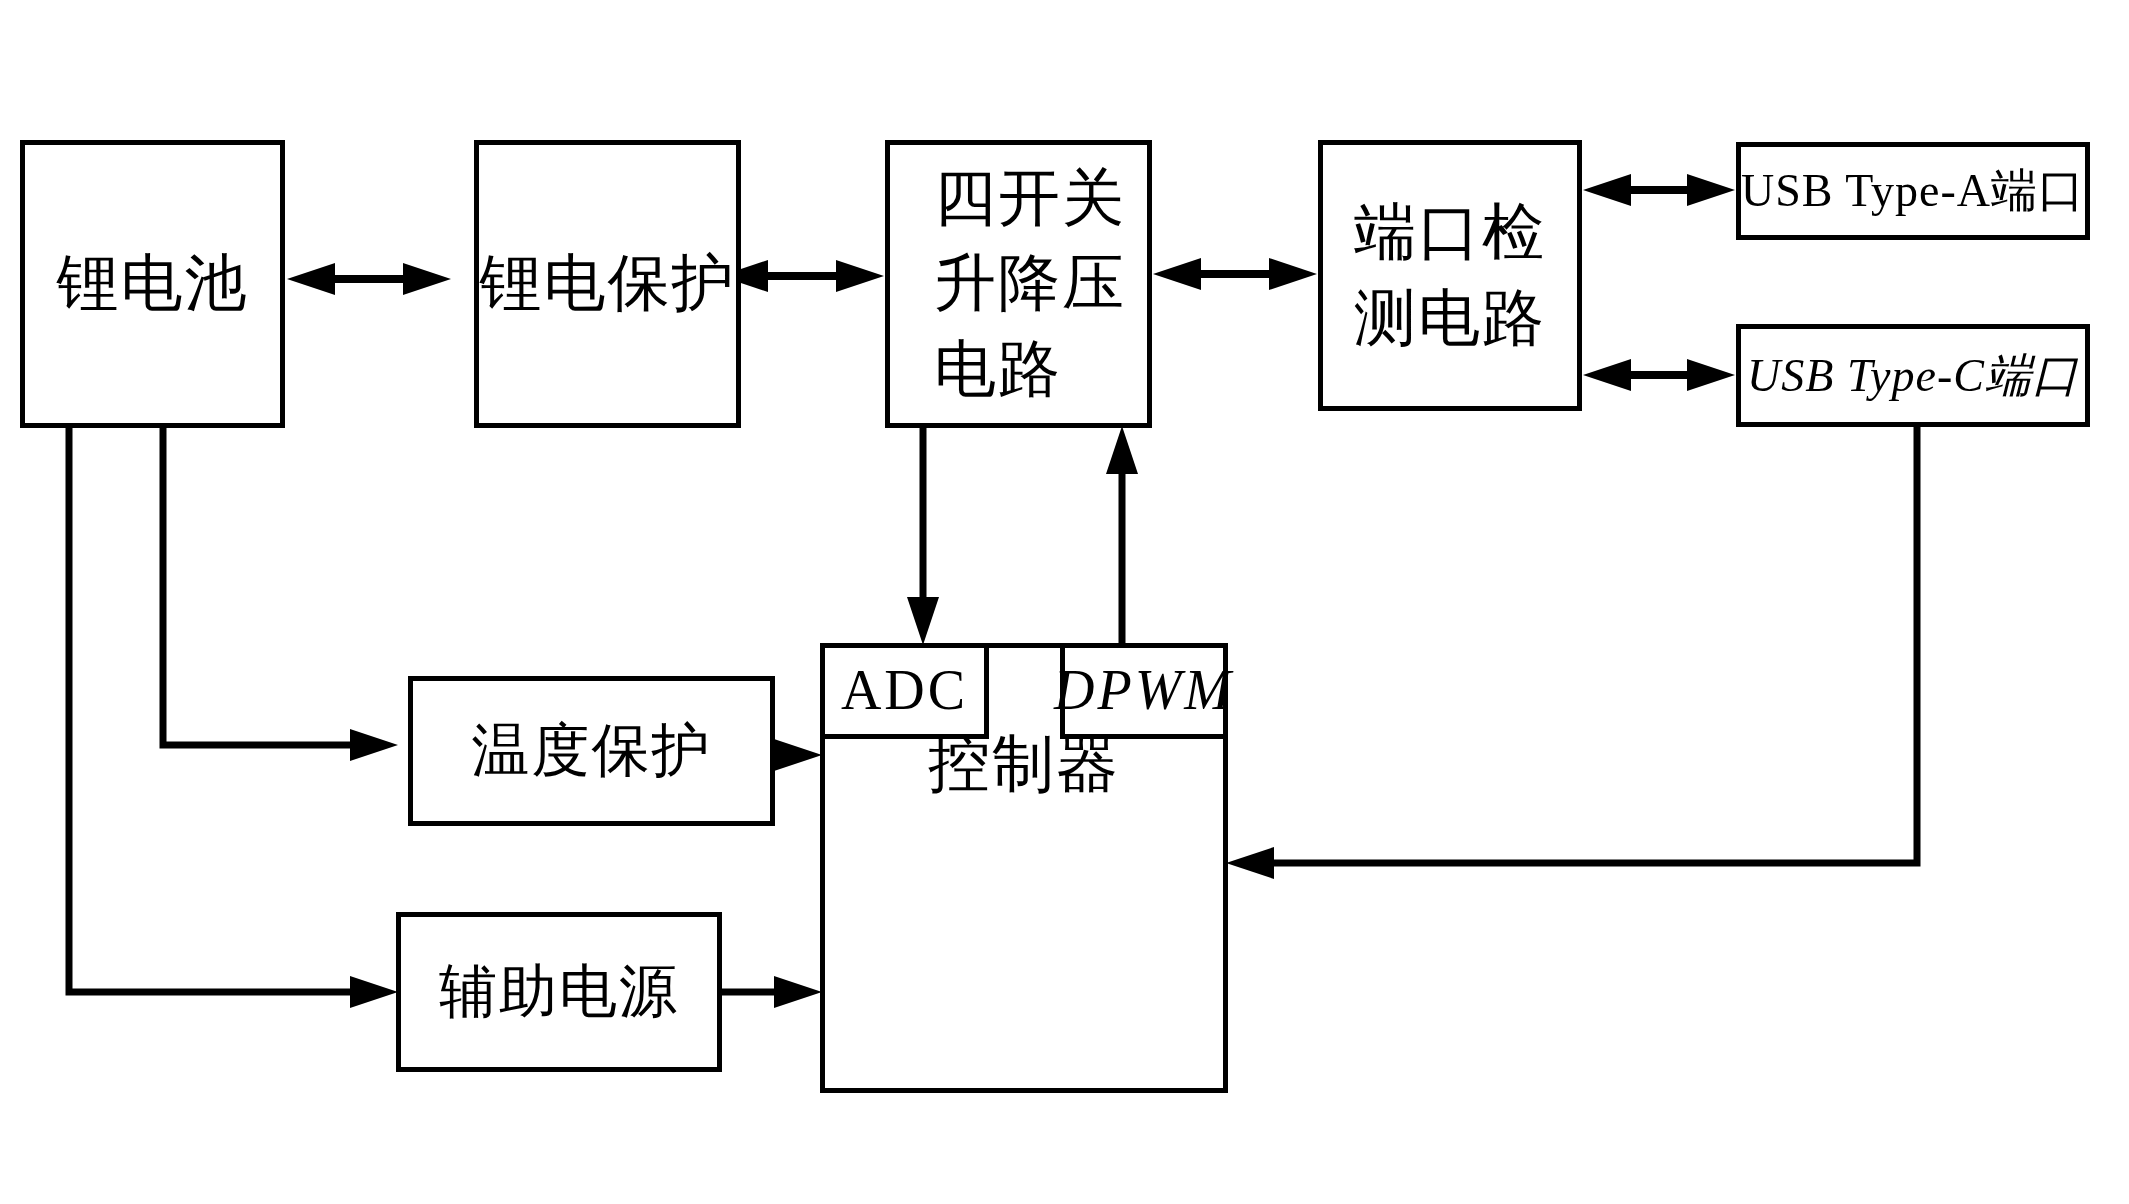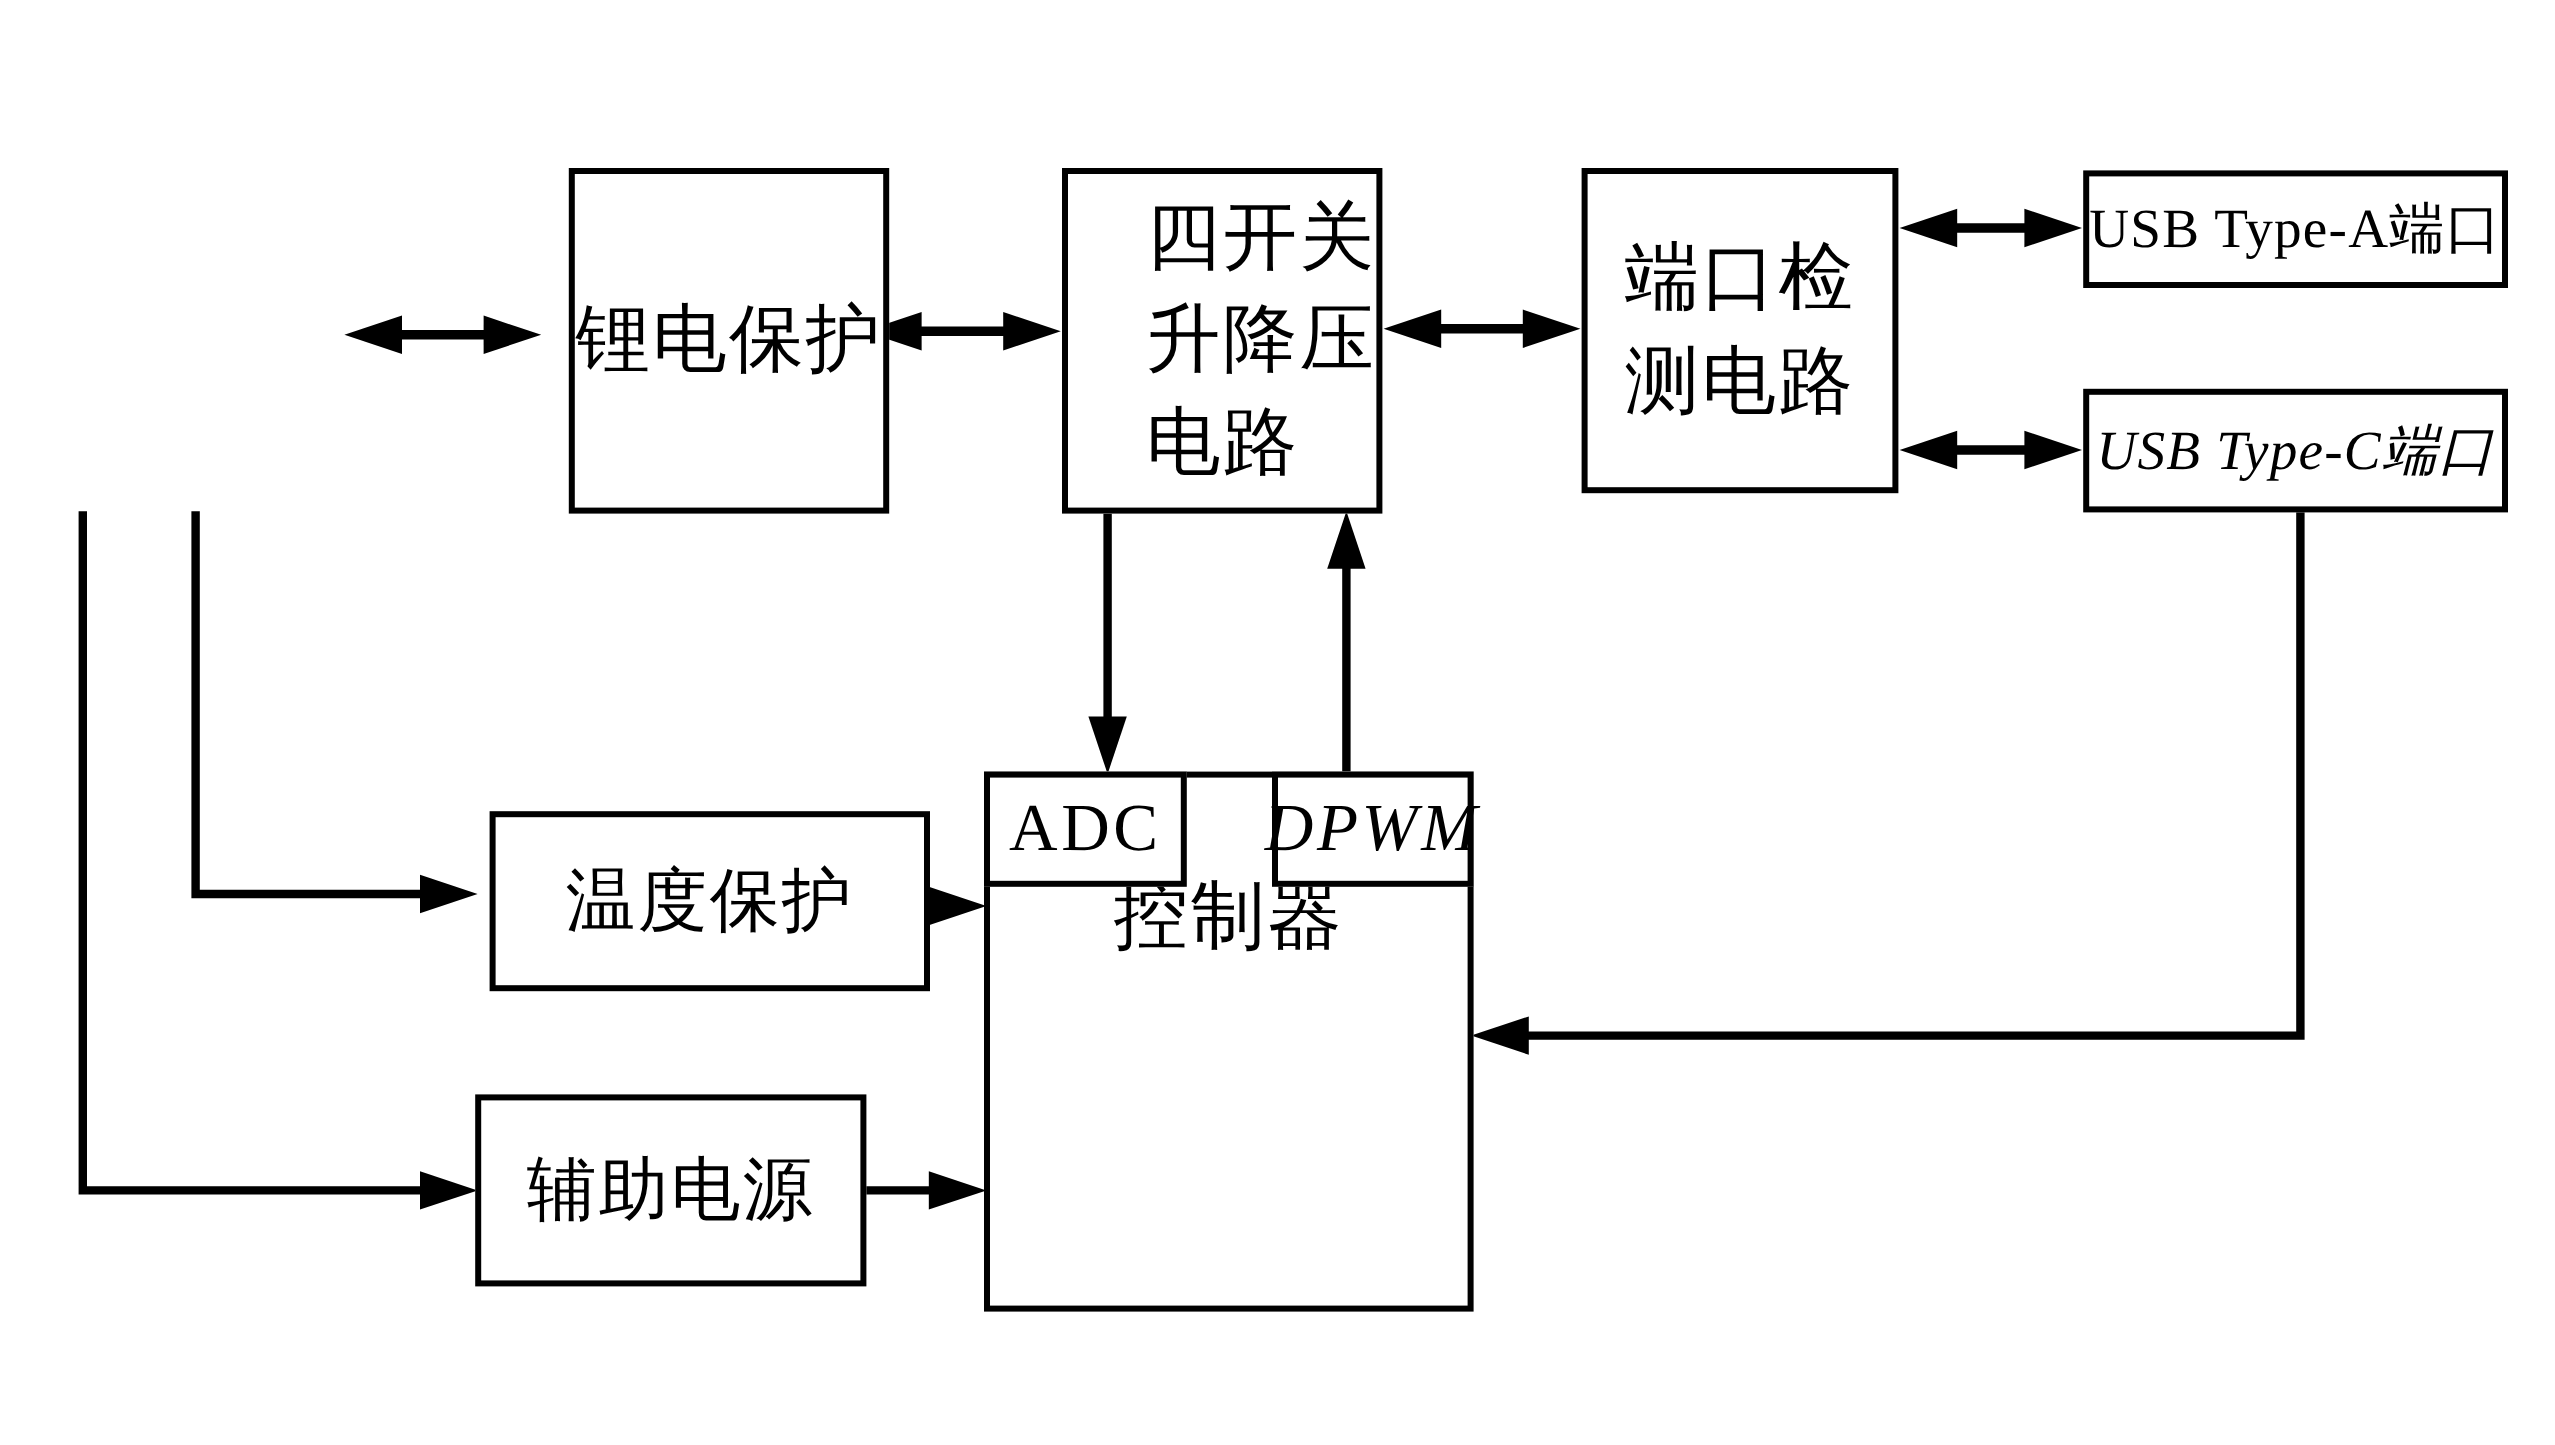--- a/index.html
+++ b/index.html
@@ -29,21 +29,21 @@
     line-height: 1.38;
   }
   .label {
     white-space: pre-line;
     letter-spacing: 2px;
   }
   
   .box-battery      { left: 20px;   top: 140px; width: 265px; height: 288px; font-size: 62px; }
   .box-protect      { left: 452px;  top: 140px; width: 267px; height: 288px; font-size: 62px; margin-left: 22px; }
   .box-buckboost    { left: 885px;  top: 140px; width: 267px; height: 288px; font-size: 62px;
-                      justify-content: flex-end; text-align: left; padding-left: 44px; }
+                      justify-content: flex-start; text-align: left; padding-left: 44px; }
   .box-portdetect   { left: 1318px; top: 140px; width: 264px; height: 271px; font-size: 62px; }
   
   .box-usba         { left: 1736px; top: 142px; width: 354px; height: 98px;  font-size: 46px; }
   .box-usbc         { left: 1736px; top: 324px; width: 354px; height: 103px; font-size: 46px; font-style: italic; }
   .box-usba .label, .box-usbc .label { letter-spacing: 1px; white-space: nowrap; }
   
   .box-temp         { left: 408px;  top: 676px; width: 367px; height: 150px; font-size: 58px; }
   .box-aux          { left: 396px;  top: 912px; width: 326px; height: 160px; font-size: 58px; }
   
   .box-controller   { left: 820px;  top: 643px; width: 408px; height: 450px; font-size: 62px;
@@ -121,20 +121,23 @@
       </g>
 
       <g>
         <polyline points="1917,425 1917,863 1270,863" fill="none" stroke-width="7"></polyline>
         <polygon points="1226,863 1274,847 1274,879" stroke="none"></polygon>
       </g>
 
     </g>
   </svg>
 
+  <div class="box box-battery">
+    <span class="label">锂电池</span>
+  </div>
 
   <div class="box box-protect">
     <span class="label">锂电保护</span>
   </div>
 
   <div class="box box-buckboost">
     <span class="label">四开关
 升降压
 电路</span>
   </div>

